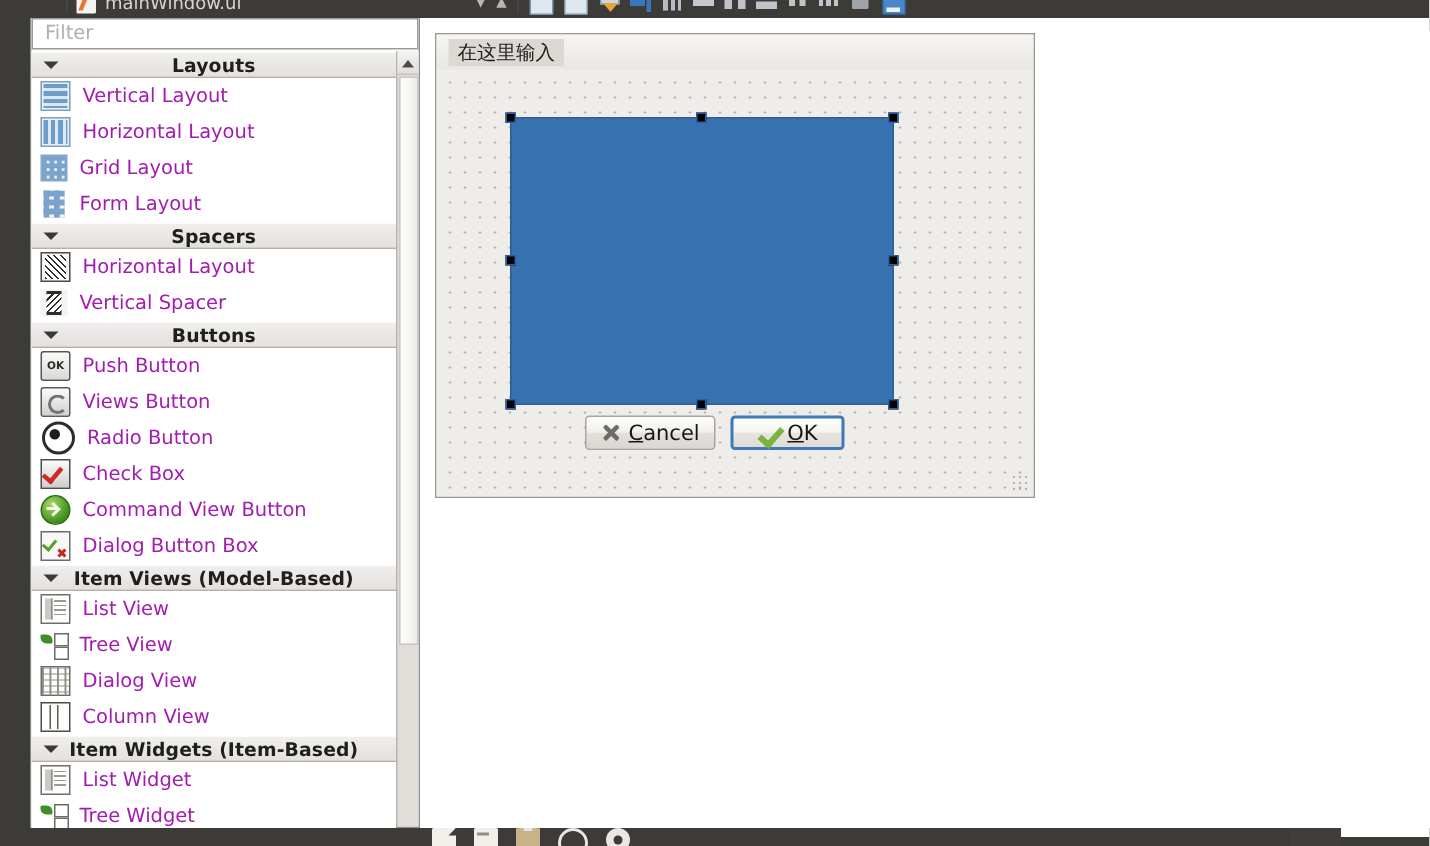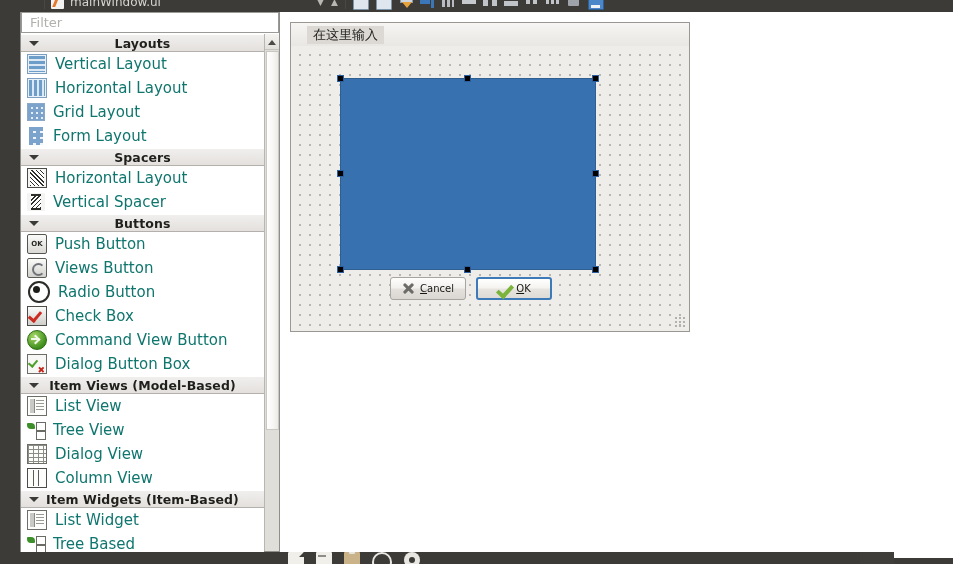--- a/index.html
+++ b/index.html
@@ -199,22 +199,22 @@
     box-sizing: border-box;
     background: #ffffff;
   }
   .wb-item .wi-icon {
     width: 18px; height: 18px;
     margin-right: 8px;
     flex: 0 0 auto;
     position: relative;
   }
   .wb-item .wi-label {
-    font-size: 15px;
-    color: #0f766e;
+    font-size: 13px;
+    color: #a21caf;
   }
 
   
   .ic-vlayout { background:#e9f1f8; border:1px solid #7b9ec1; }
   .ic-vlayout::before {
     content:""; position:absolute; left:1px; top:1px; right:1px; bottom:1px;
     background: repeating-linear-gradient(to bottom, #6d9dc9 0 3px, #dce9f4 3px 5px);
   }
   .ic-hlayout { background:#e9f1f8; border:1px solid #7b9ec1; }
   .ic-hlayout::before {
@@ -438,21 +438,21 @@
     position: absolute;
     left: 0; top: 0;
     right: 0;
     height: 23px;
     background: linear-gradient(to bottom, #f6f5f3, #e9e7e3);
     border-bottom: 1px solid #cbc8c3;
     display: flex;
     align-items: center;
   }
   #menubar .menu-placeholder {
-    margin-left: 16px;
+    margin-left: 8px;
     padding: 0 6px;
     background: #dcd9d4;
     font-size: 13px;
     color: #1d1d1a;
     font-family: "DejaVu Sans", "Liberation Sans", sans-serif;
   }
   #formsurface {
     position: absolute;
     left: 0; top: 23px;
     right: 0; bottom: 0;
@@ -496,21 +496,21 @@
     align-items: center;
   }
   .dlg-btn {
     height: 23px;
     min-width: 76px;
     padding: 0 10px;
     display: flex;
     align-items: center;
     justify-content: center;
     gap: 5px;
-    font-size: 10px;
+    font-size: 14px;
     color: #161613;
     background: linear-gradient(to bottom, #fdfdfc 0%, #f2f0ed 48%, #e4e1dd 52%, #dad7d2 100%);
     border: 1px solid #a8a5a0;
     border-radius: 3px;
     box-sizing: border-box;
     font-family: "DejaVu Sans", "Liberation Sans", sans-serif;
   }
   .dlg-btn.focused {
     border: 2px solid #3d7ab8;
     background: linear-gradient(to bottom, #ffffff 0%, #f4f3f0 48%, #e8e5e1 52%, #dedbd6 100%);
@@ -729,21 +729,21 @@
       <span class="cat-label">Item Widgets (Item-Based)</span>
     </div>
     <div class="wb-item">
       <span class="wi-icon ic-listview"></span>
       <span class="wi-label">List Widget</span>
     </div>
     <div class="wb-item">
       <span class="wi-icon ic-treeview">
         <span class="leafdot"></span>
       </span>
-      <span class="wi-label">Tree Based</span>
+      <span class="wi-label">Tree Widget</span>
     </div>
   </div>
 
 <div id="wb-scroll">
   <div class="sb-up"></div>
   <div class="sb-thumb"></div>
 </div>
 
 <div id="canvas-area">
   <div id="form">

